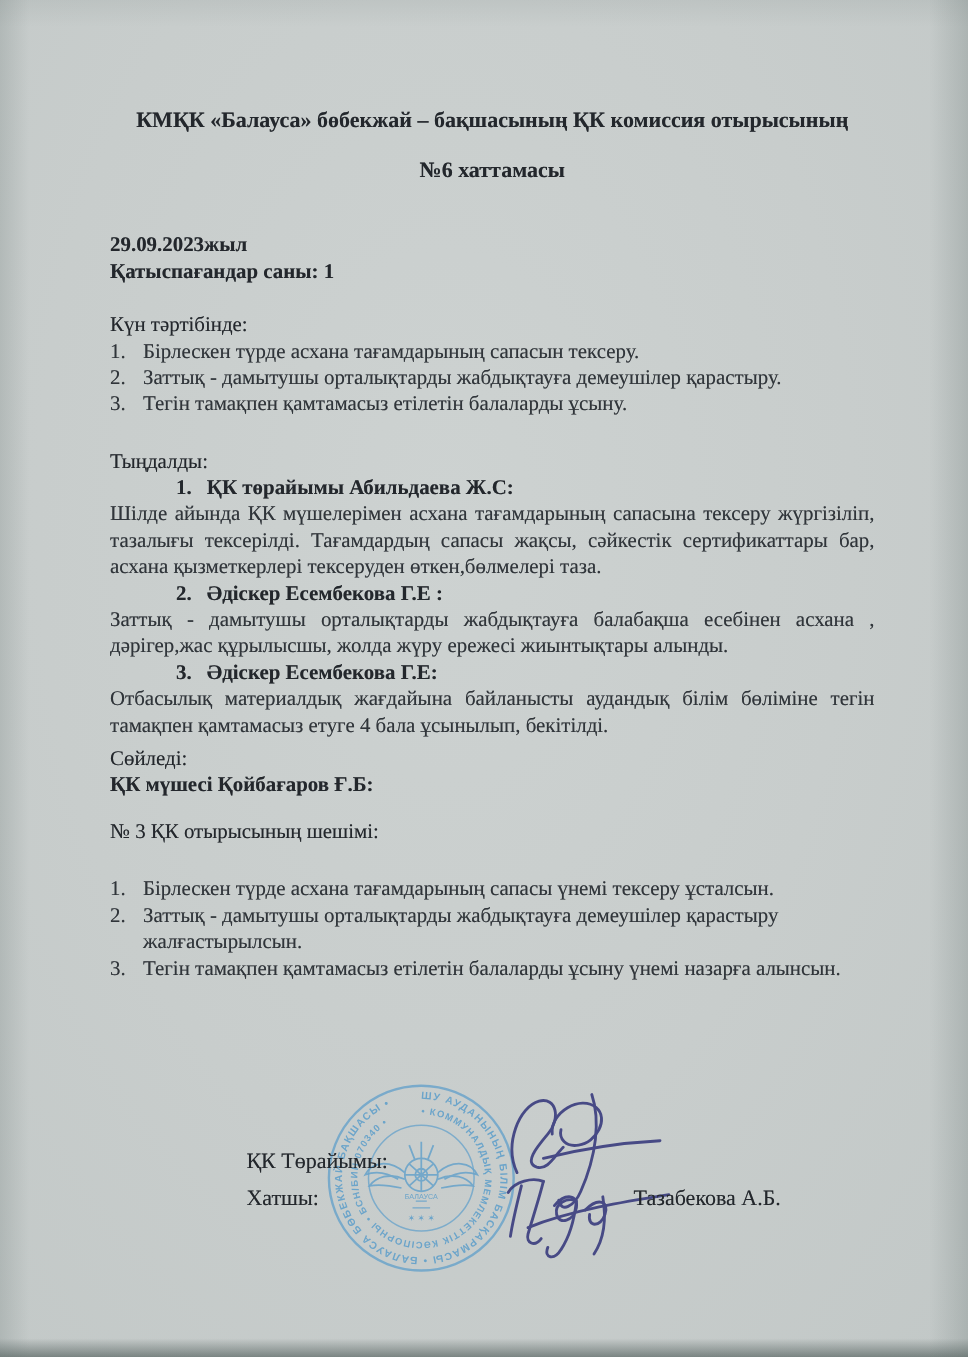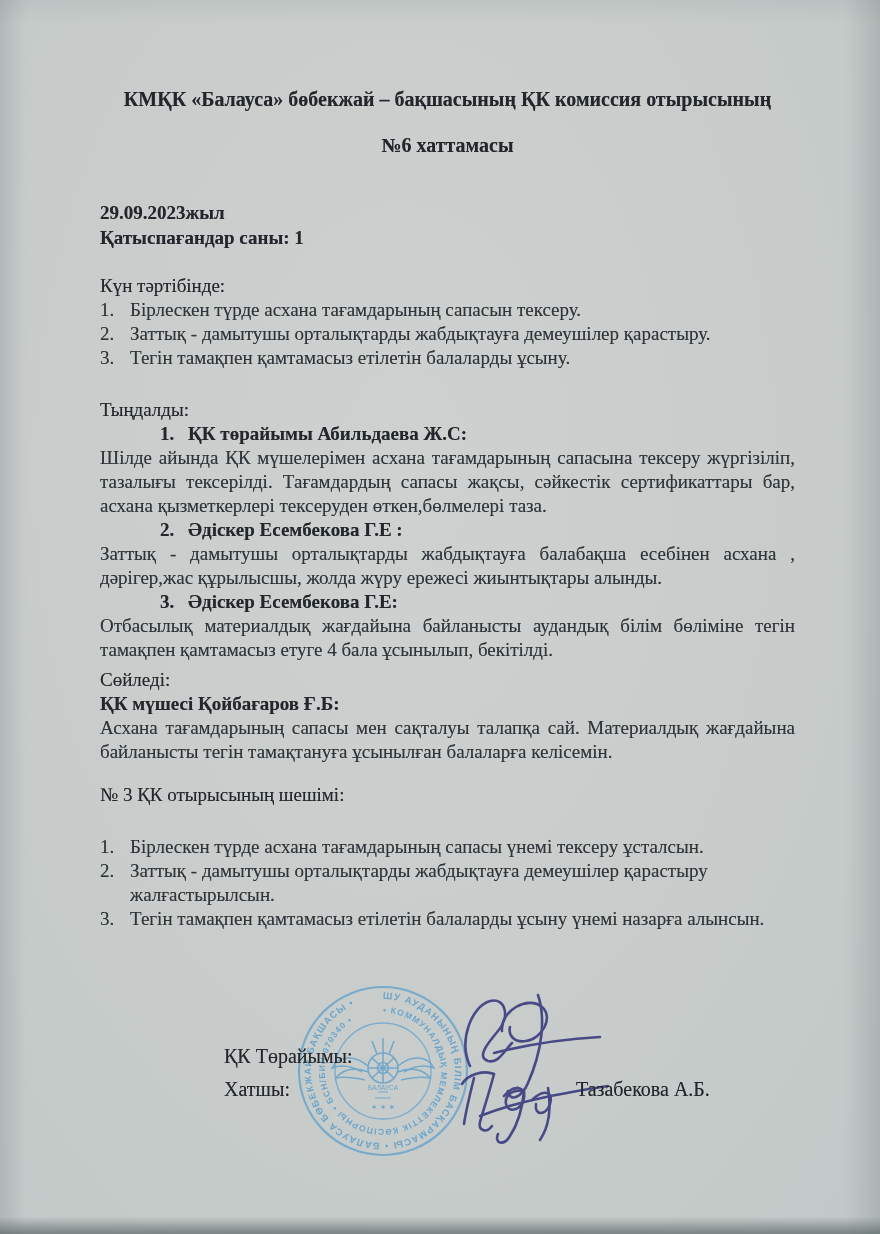--- a/index.html
+++ b/index.html
@@ -6,21 +6,21 @@
   .page{
     position:relative;width:880px;height:1234px;overflow:hidden;
     background:
       linear-gradient(90deg, rgba(96,110,108,.20) 0, rgba(96,110,108,0) 3%, rgba(96,110,108,0) 96%, rgba(96,110,108,.24) 100%),
       linear-gradient(180deg, rgba(96,110,108,.10) 0, rgba(96,110,108,0) 2%, rgba(96,110,108,0) 98.6%, rgba(45,60,57,.5) 100%),
       radial-gradient(ellipse at 46% 38%, #cdd2d1 0%, #c8cdcc 55%, #c2c8c7 100%);
     font-family:"Liberation Serif","DejaVu Serif",serif;
     color:#30353a;
   }
   .doc{
-    position:absolute;left:0;top:8px;width:880px;
+    position:absolute;left:0;top:18px;width:880px;
     padding:78px 85px 0 100px;box-sizing:border-box;
     font-size:19px;line-height:24px;
     text-shadow:0 0 .6px rgba(47,52,58,.5);
   }
   .title{font-weight:bold;font-size:20px;line-height:26px;text-align:center;color:#23272c;}
   .title2{margin-top:20px;}
   .meta{margin-top:42px;font-weight:bold;line-height:25px;color:#23272c;}
   .sec-heading{font-weight:normal;color:#23272c;}
   .mt-agenda{margin-top:24px;}
   .mt-heard{margin-top:28px;}
@@ -88,21 +88,20 @@
     </div>
     <p class="para">Заттық - дамытушы орталықтарды жабдықтауға балабақша есебінен асхана , дәрігер,жас құрылысшы, жолда жүру ережесі жиынтықтары алынды.</p>
 
     <div class="speaker">
       <span class="snum">3.</span><span>Әдіскер Есембекова Г.Е:</span>
     </div>
     <p class="para">Отбасылық материалдық жағдайына байланысты аудандық білім бөліміне тегін тамақпен қамтамасыз етуге 4 бала ұсынылып, бекітілді.</p>
 
     <div class="sec-heading mt-spoke">Сөйледі:</div>
     <div class="speaker-flush">ҚК мүшесі Қойбағаров Ғ.Б:</div>
-    <p class="para">Асхана тағамдарының сапасы мен сақталуы талапқа сай. Материалдық жағдайына байланысты тегін тамақтануға ұсынылған балаларға келісемін.</p>
 
     <div class="sec-heading mt-decision">№ 3 ҚК отырысының шешімі:</div>
     <div class="list mt-declist">
       <div class="li">
         <span class="num">1.</span>
         <div class="li-text">Бірлескен түрде асхана тағамдарының сапасы үнемі тексеру ұсталсын.</div>
       </div>
       <div class="li">
         <span class="num">2.</span>
         <div class="li-text">Заттық - дамытушы орталықтарды жабдықтауға демеушілер қарастыру жалғастырылсын.</div>

